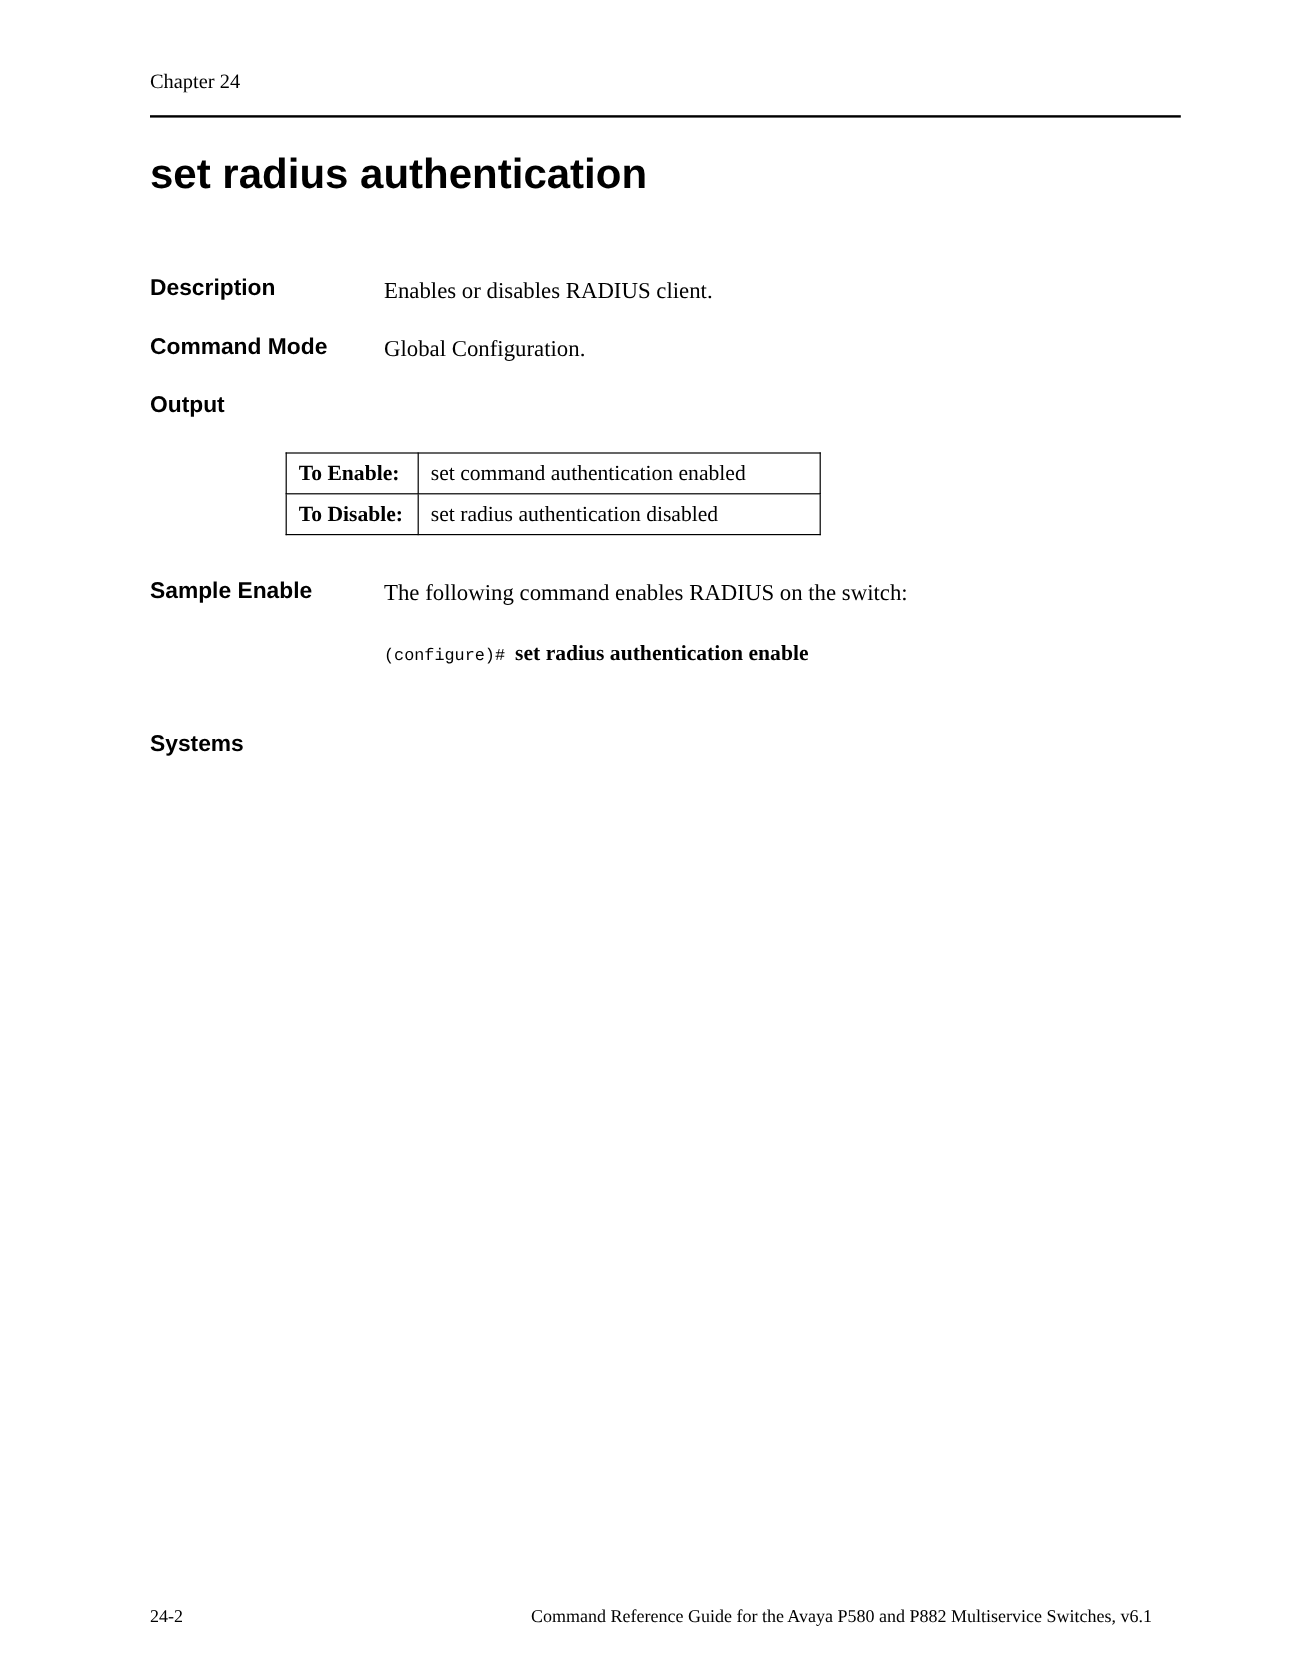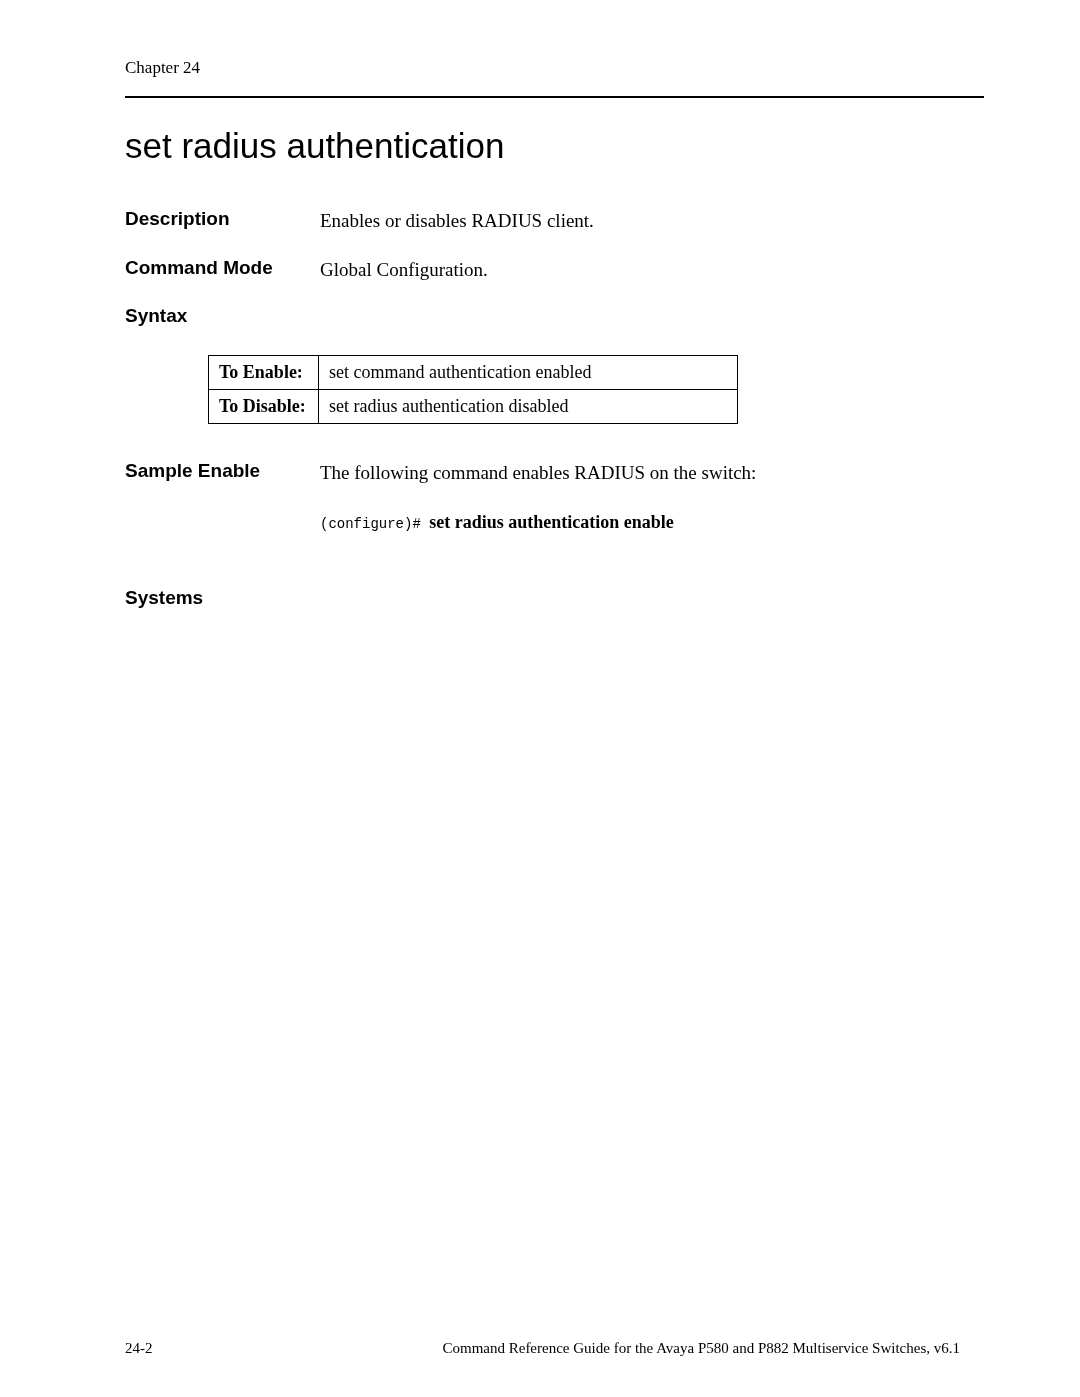--- a/index.html
+++ b/index.html
@@ -24,23 +24,23 @@
       font-size: 17px;
       margin-bottom: 18px;
     }
     .header-rule {
       border: none;
       border-top: 2px solid #000;
       margin-bottom: 28px;
     }
     .page-title {
       font-family: Arial, Helvetica, sans-serif;
-      font-weight: normal;
+      font-weight: bold;
       font-size: 35px;
-      margin-bottom: 42px;
+      margin-bottom: 64px;
     }
     .def-row {
       display: flex;
       align-items: flex-start;
       margin-bottom: 23px;
     }
     .def-label {
       font-family: Arial, Helvetica, sans-serif;
       font-weight: bold;
       font-size: 19px;
@@ -49,24 +49,24 @@
     }
     .def-value {
       font-size: 19px;
       flex: 1;
       line-height: 1.35;
     }
     .syntax-section {
       margin-bottom: 20px;
     }
     .syntax-table {
-      margin-left: 83px;
+      margin-left: 113px;
       margin-top: 28px;
       border-collapse: collapse;
-      width: 530px;
+      width: 446px;
     }
     .syntax-table td {
       border: 1px solid #000;
       padding: 6px 10px;
       font-size: 18px;
       vertical-align: middle;
     }
     .syntax-table td.th-cell {
       font-weight: bold;
       white-space: nowrap;
@@ -110,21 +110,21 @@
     <div class="def-label">Description</div>
     <div class="def-value">Enables or disables RADIUS client.</div>
   </div>
 
   <div class="def-row">
     <div class="def-label">Command Mode</div>
     <div class="def-value">Global Configuration.</div>
   </div>
 
   <div class="def-row syntax-section">
-    <div class="def-label">Syntax</div>
+    <div class="def-label">Output</div>
     <div class="def-value"></div>
   </div>
 
   <table class="syntax-table">
     <tbody>
         <tr>
       <td class="th-cell">To Enable:</td>
       <td>set command authentication enabled</td>
     </tr>
     <tr>

